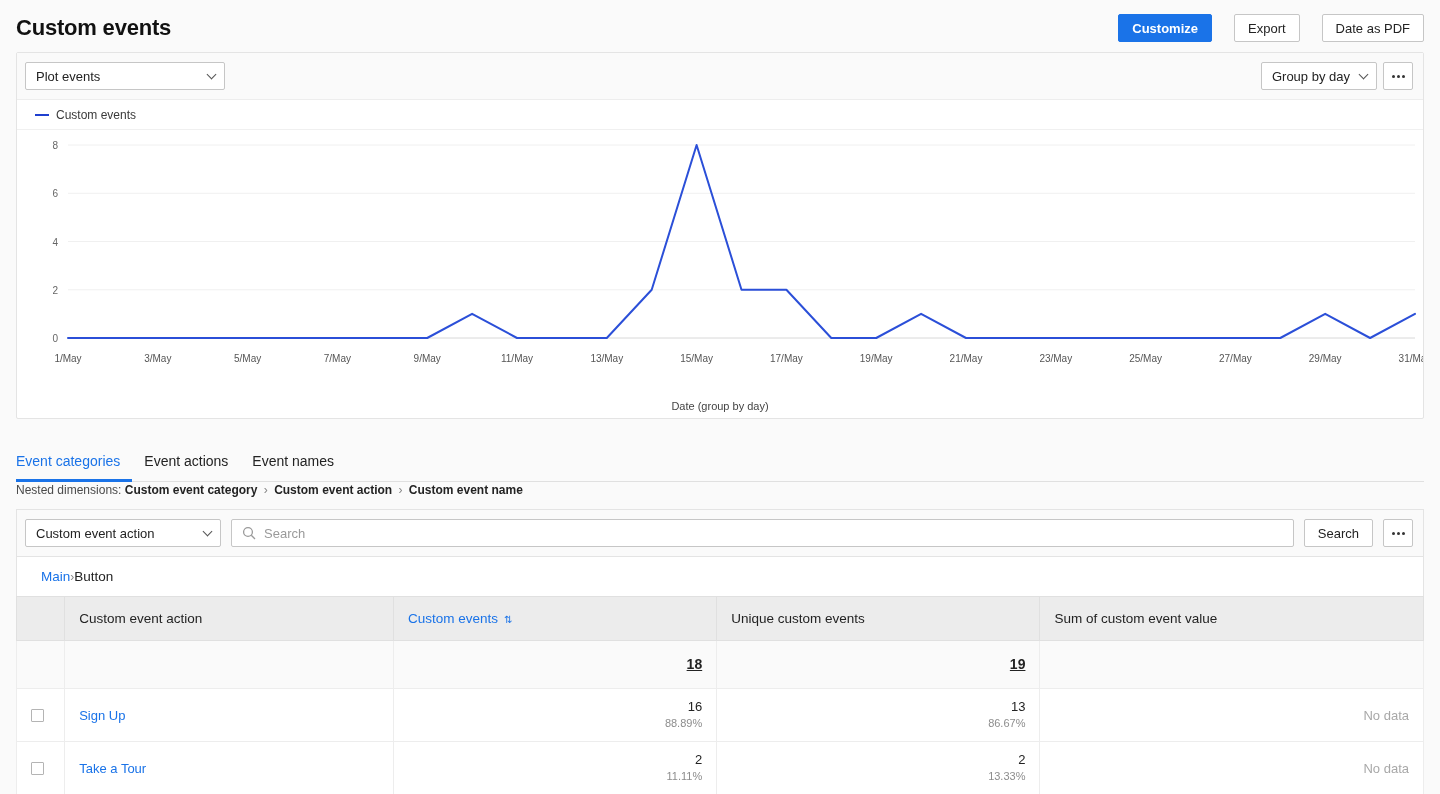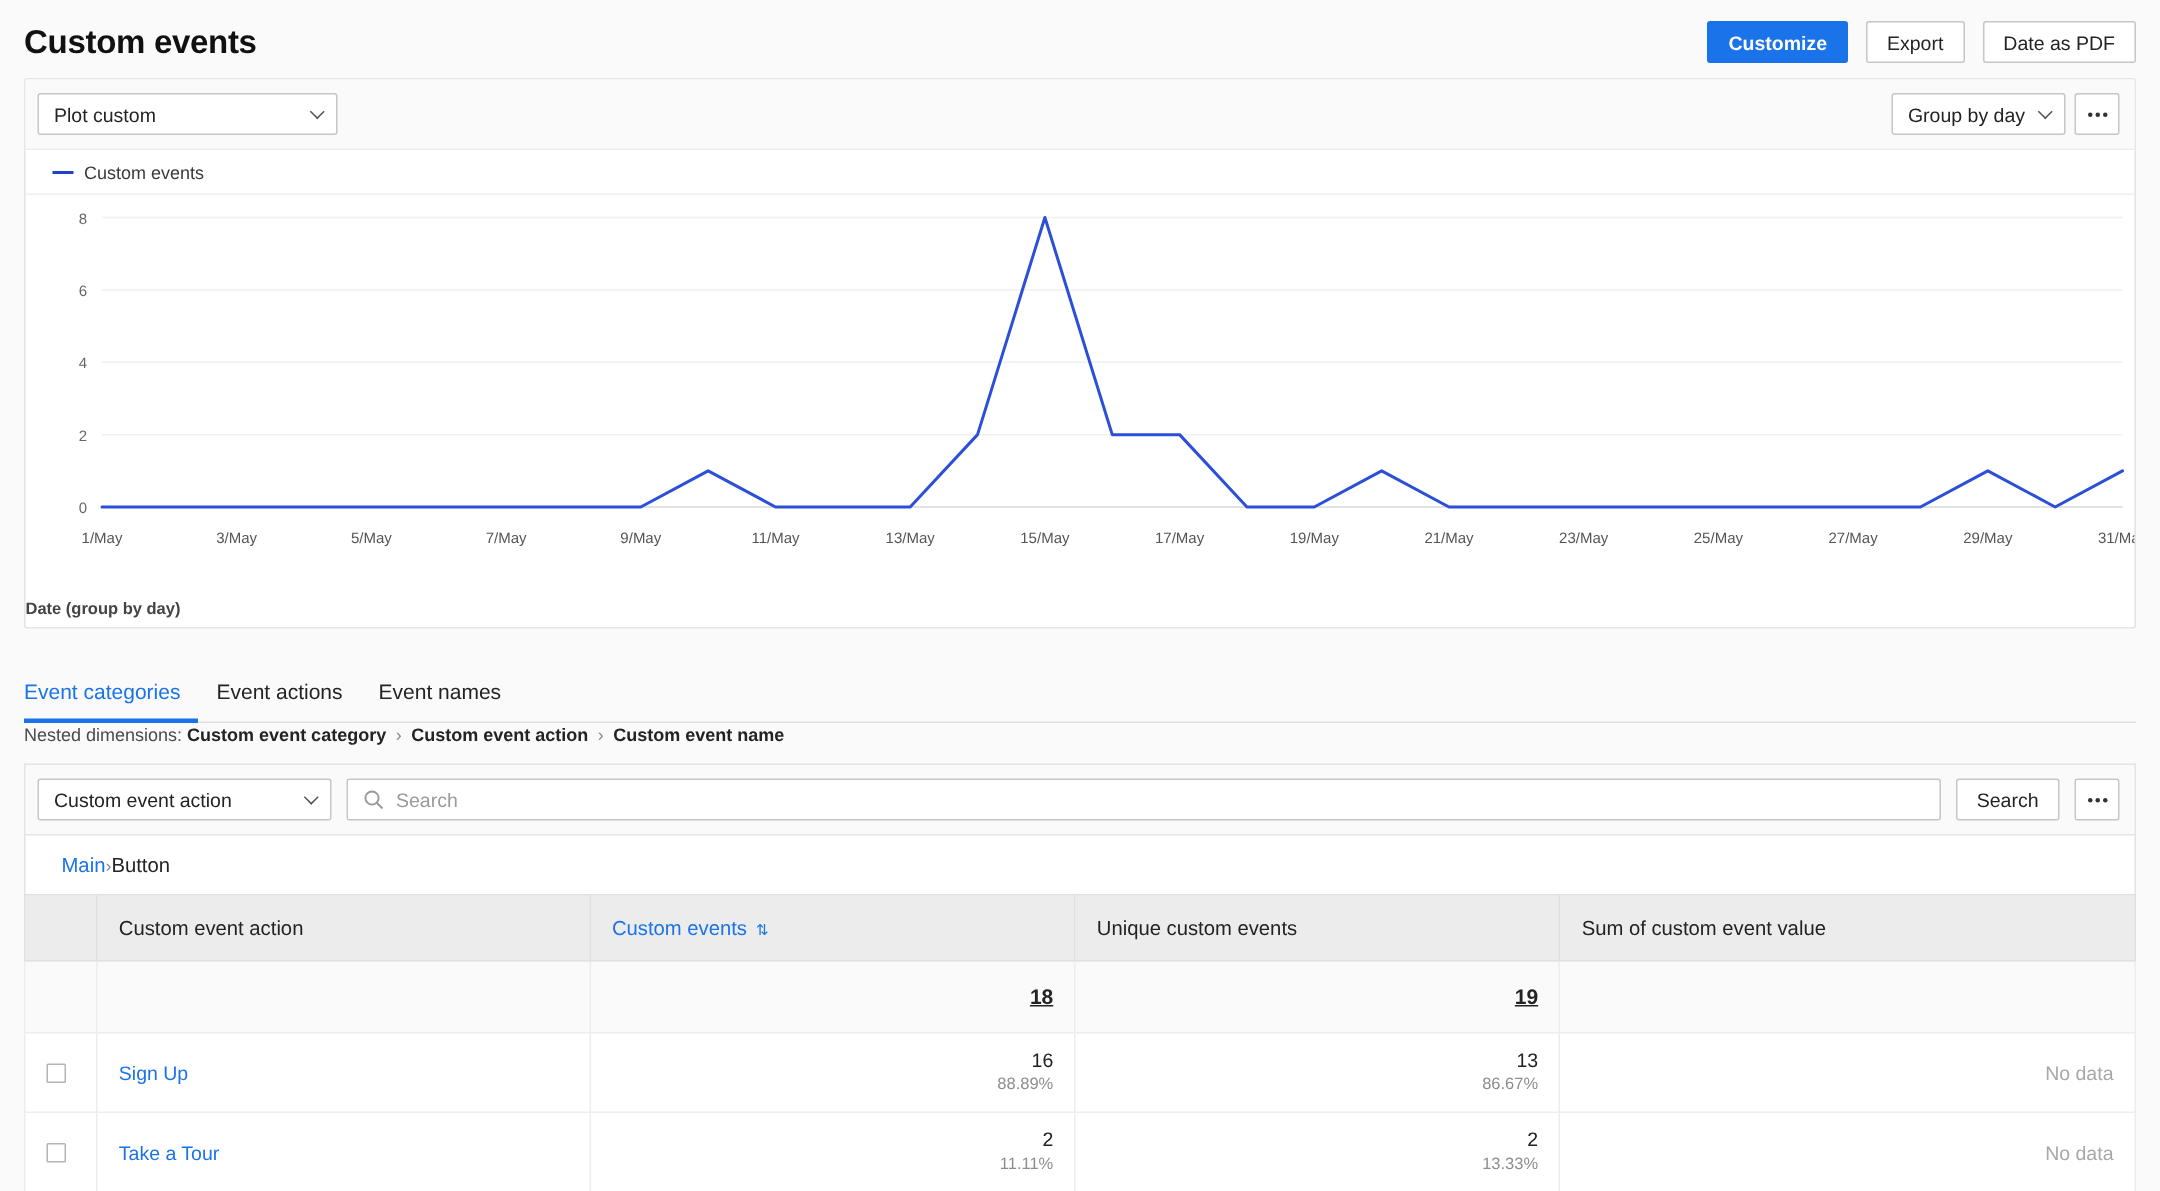--- a/index.html
+++ b/index.html
@@ -10,21 +10,21 @@
     color: #232323;
     overflow: hidden;
   }
 
   
   .page-header {
     display: flex; align-items: center; justify-content: space-between;
     padding: 14px 16px 10px 16px;
   }
   .page-title { font-size: 22px; font-weight: bold; color: #111; letter-spacing: -0.2px; }
-  .header-actions { display: flex; gap: 12px; align-items: center; }
+  .header-actions { display: flex; gap: 22px; align-items: center; }
   .btn {
     font-family: "Liberation Sans", sans-serif;
     font-size: 13px; color: #232323;
     background: #fff; border: 1px solid #c6c6c6; border-radius: 2px;
     padding: 6px 13px; height: 28px; line-height: 15px; cursor: pointer;
     white-space: nowrap;
   }
   .btn-primary { background: #1a73e8; border-color: #1a73e8; color: #fff; font-weight: bold; }
 
   
@@ -65,22 +65,22 @@
     display: flex; align-items: center; gap: 7px;
     padding: 8px 0 7px 18px; border-bottom: 1px solid #f0f0f0;
     font-size: 12px; color: #3a3a3a;
   }
   .legend-line { width: 14px; height: 0; border-top: 2px solid #1f3fcf; }
 
   
   .plot-wrap { position: relative; height: 288px; padding: 0; }
   .plot-svg { display: block; width: 100%; height: 288px; }
   .axis-title {
-    font-size: 11px; color: #444;
-    position: absolute; left: 0; right: 0; bottom: 6px; font-weight: bold;
+    text-align: center; font-size: 11px; color: #444;
+    position: absolute; left: 0; right: 0; bottom: 6px;
   }
 
   
   .tabs-row {
     display: flex; align-items: flex-end; gap: 0;
     margin: 28px 16px 0 16px; border-bottom: 1px solid #e0e0e0;
   }
   .tab {
     font-size: 14px; color: #232323; padding: 6px 12px 10px 12px;
     cursor: pointer; border-bottom: 3px solid transparent; margin-bottom: -1px;
@@ -159,21 +159,21 @@
     <button class="btn btn-primary">Customize</button>
     <button class="btn">Export</button>
     <button class="btn">Date as PDF</button>
   </div>
 </div>
 
 <div class="card">
 
   <div class="chart-toolbar">
     <div class="select-box wide">
-      <span>Plot custom</span>
+      <span>Plot events</span>
       <span class="caret"></span>
     </div>
     <div class="toolbar-right">
       <div class="select-box">
         <span>Group by day</span>
         <span class="caret"></span>
       </div>
       <div class="icon-btn">
         <span class="dot"></span>
         <span class="dot"></span>

